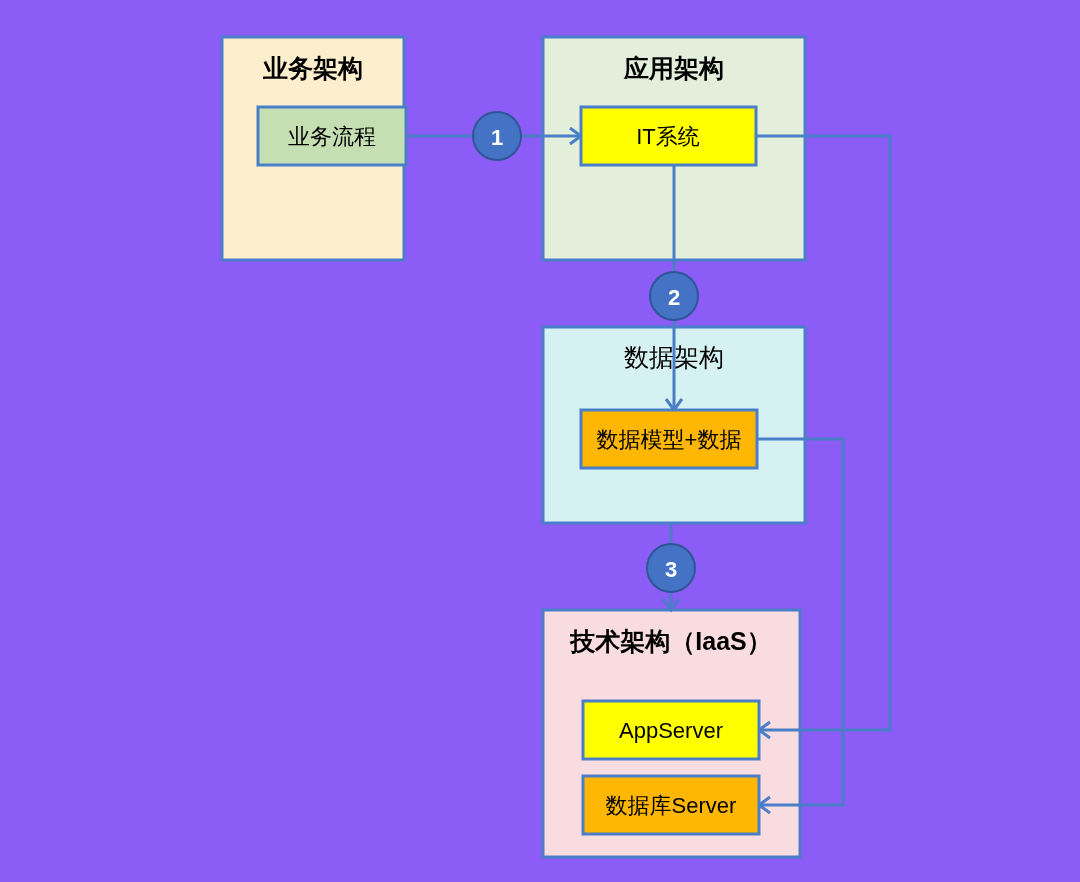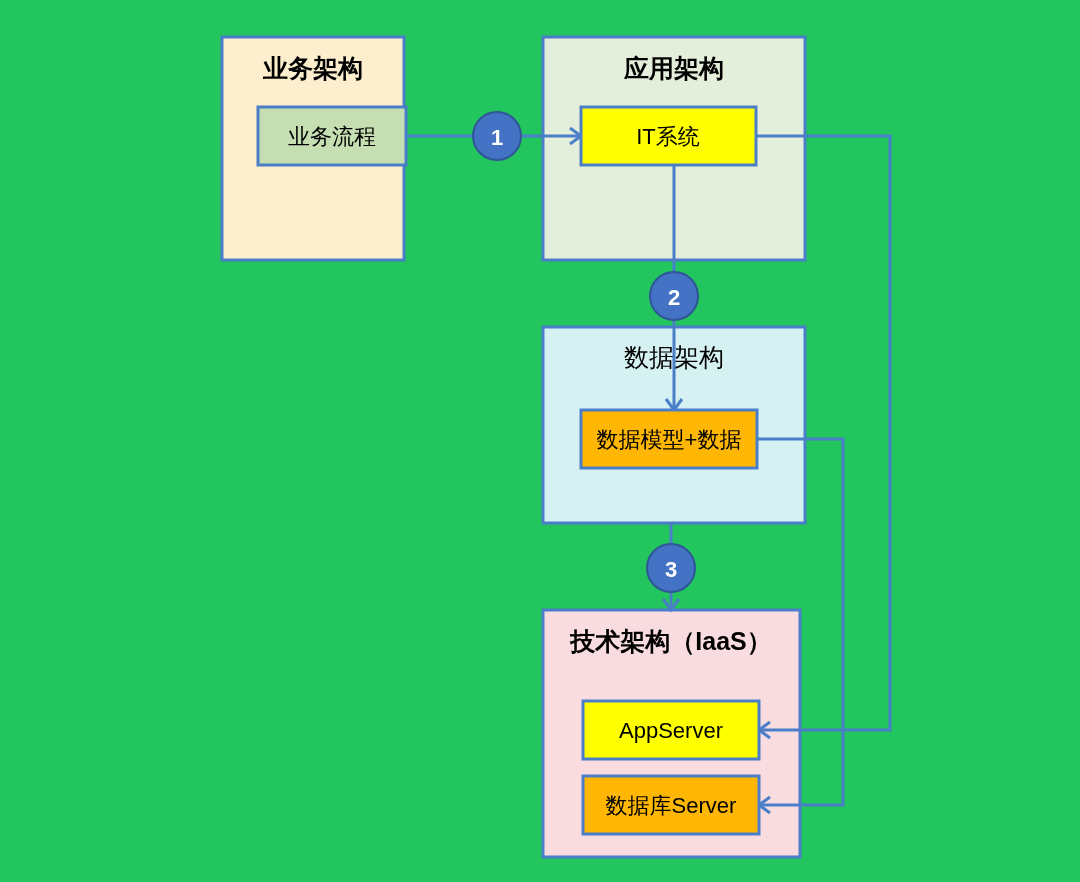--- a/index.html
+++ b/index.html
@@ -10,21 +10,21 @@
   body {
     width: 1080px;
     height: 882px;
     font-family: "Liberation Sans", "DejaVu Sans", sans-serif;
     overflow: hidden;
   }
   #diagram-root {
     position: relative;
     width: 1080px;
     height: 882px;
-    background: #22c55e;
+    background: #8b5cf6;
   }
   svg.diagram-canvas {
     position: absolute;
     top: 0;
     left: 0;
     width: 1080px;
     height: 882px;
     display: block;
   }
   .container-rect {

